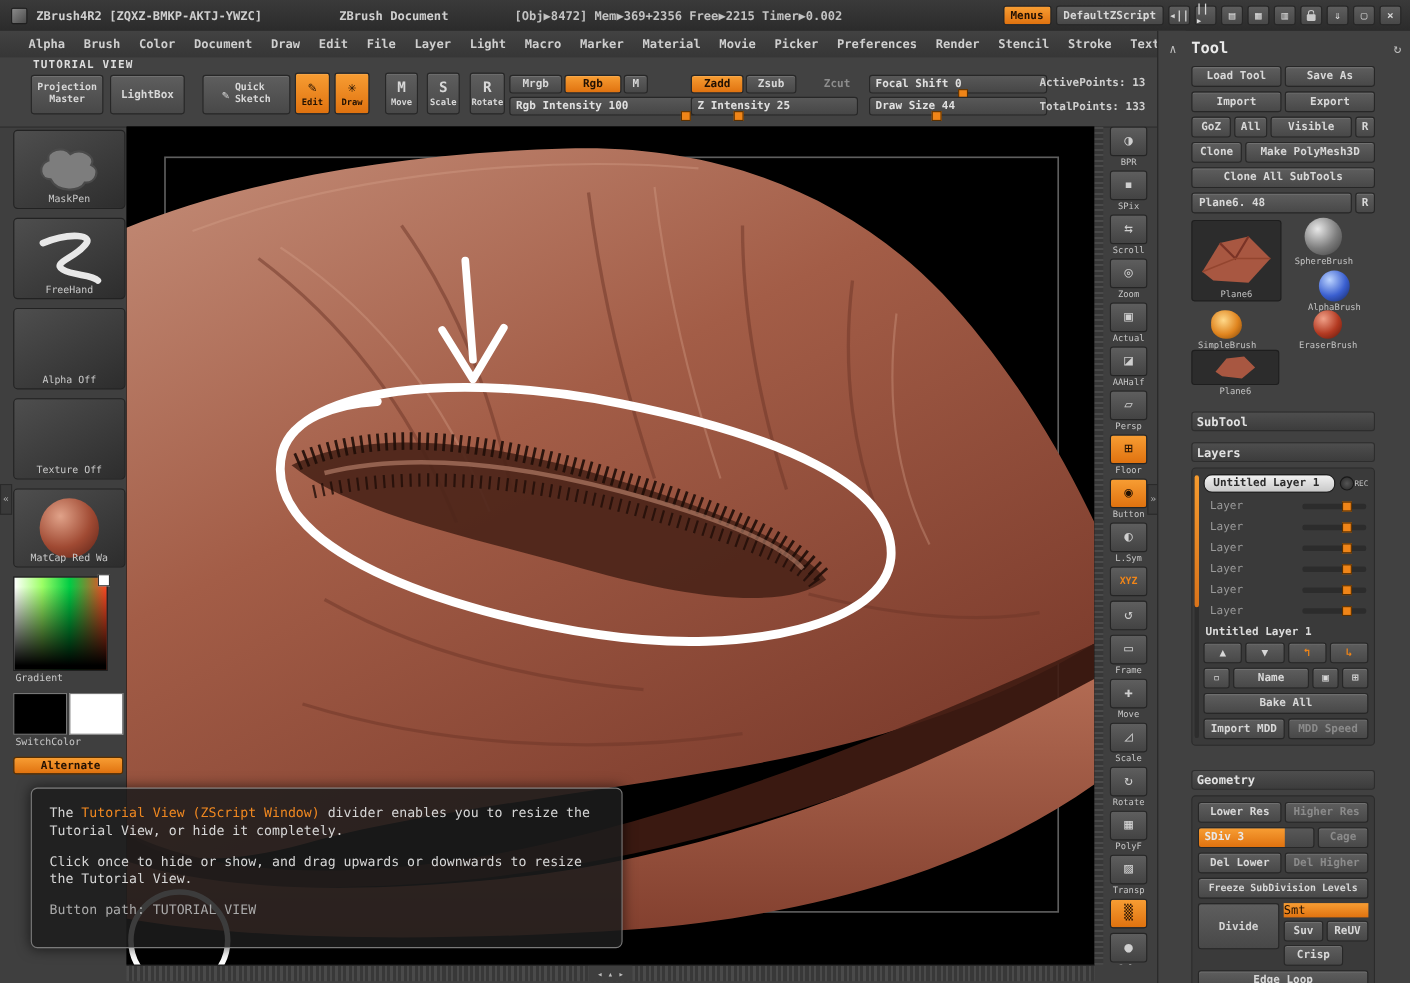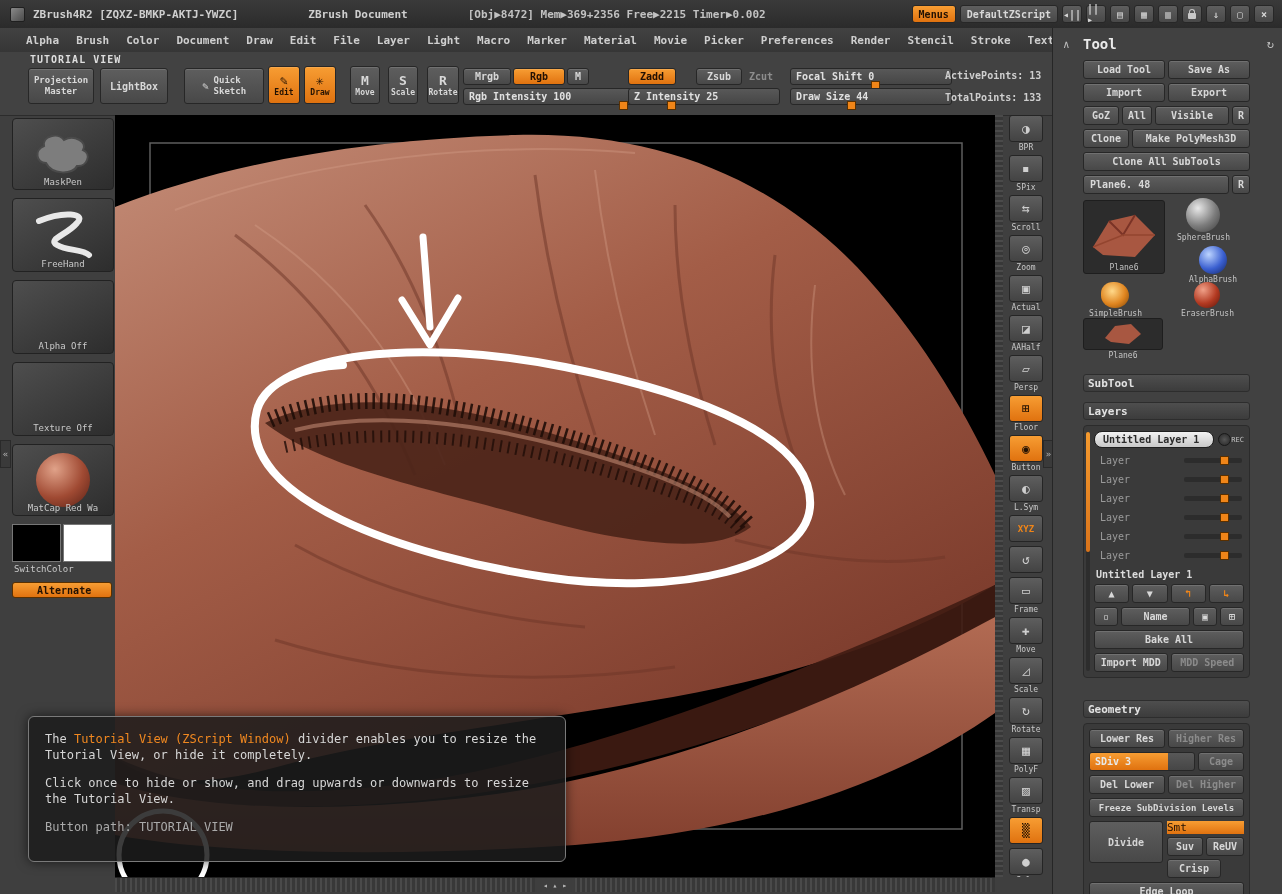--- a/index.html
+++ b/index.html
@@ -224,21 +224,21 @@
 
     <div class="btn" style="left:463px;top:16px;width:46px;height:15px;font-size:10px;">Mrgb</div>
     <div class="btn orange" style="left:513px;top:16px;width:50px;height:15px;font-size:10px;">Rgb</div>
     <div class="btn" style="left:567px;top:16px;width:20px;height:15px;font-size:10px;">M</div>
     <div class="slider" style="left:463px;top:36px;width:157px;height:15px;">
       <span>Rgb Intensity 100</span>
       <span class="handle" style="left:93%;"></span>
     </div>
 
     <div class="btn orange" style="left:628px;top:16px;width:46px;height:15px;font-size:10px;">Zadd</div>
-    <div class="btn" style="left:678px;top:16px;width:44px;height:15px;font-size:10px;margin-left:18px;">Zsub</div>
+    <div class="btn" style="left:678px;top:16px;width:44px;height:15px;font-size:10px;">Zsub</div>
     <div class="btn flat" style="left:740px;top:16px;width:40px;height:15px;font-size:10px;">Zcut</div>
     <div class="slider" style="left:628px;top:36px;width:140px;height:15px;">
       <span>Z Intensity 25</span>
       <span class="handle" style="left:25%;"></span>
     </div>
 
     <div class="slider" style="left:790px;top:16px;width:150px;height:15px;">
       <span>Focal Shift 0</span>
       <span class="handle" style="left:50%;"></span>
     </div>
@@ -266,20 +266,26 @@
     </div>
     <div class="thumb" style="height:72px;">
       <span class="t-label">Alpha Off</span>
     </div>
     <div class="thumb" style="height:72px;">
       <span class="t-label">Texture Off</span>
     </div>
     <div class="thumb" style="height:70px;">
       <div class="matcap-ball"></div>
       <span class="t-label">MatCap Red Wa</span>
+    </div>
+    <div>
+      <div class="grad-box">
+        <div class="grad-dot"></div>
+      </div>
+      <div class="below-label">Gradient</div>
     </div>
     <div>
       <div class="swatches">
         <div class="swatch" style="background:#000;"></div>
         <div class="swatch" style="background:#fff;"></div>
       </div>
       <div class="below-label">SwitchColor</div>
     </div>
     <div class="alt-btn">Alternate</div>
   </div>

